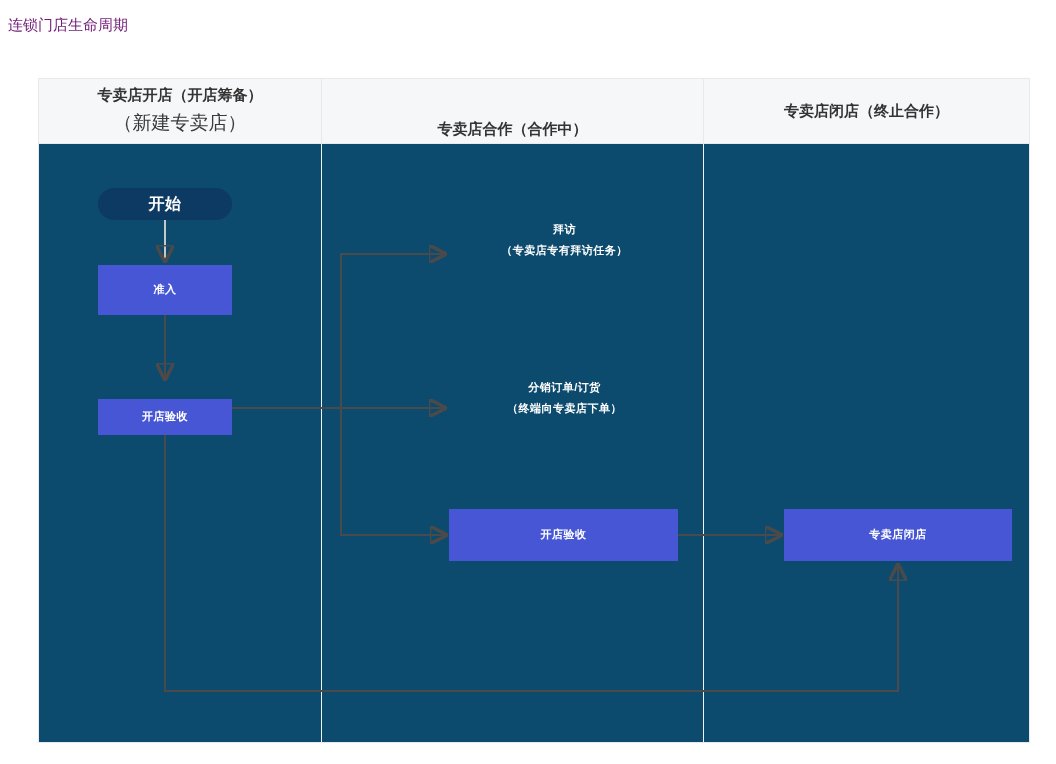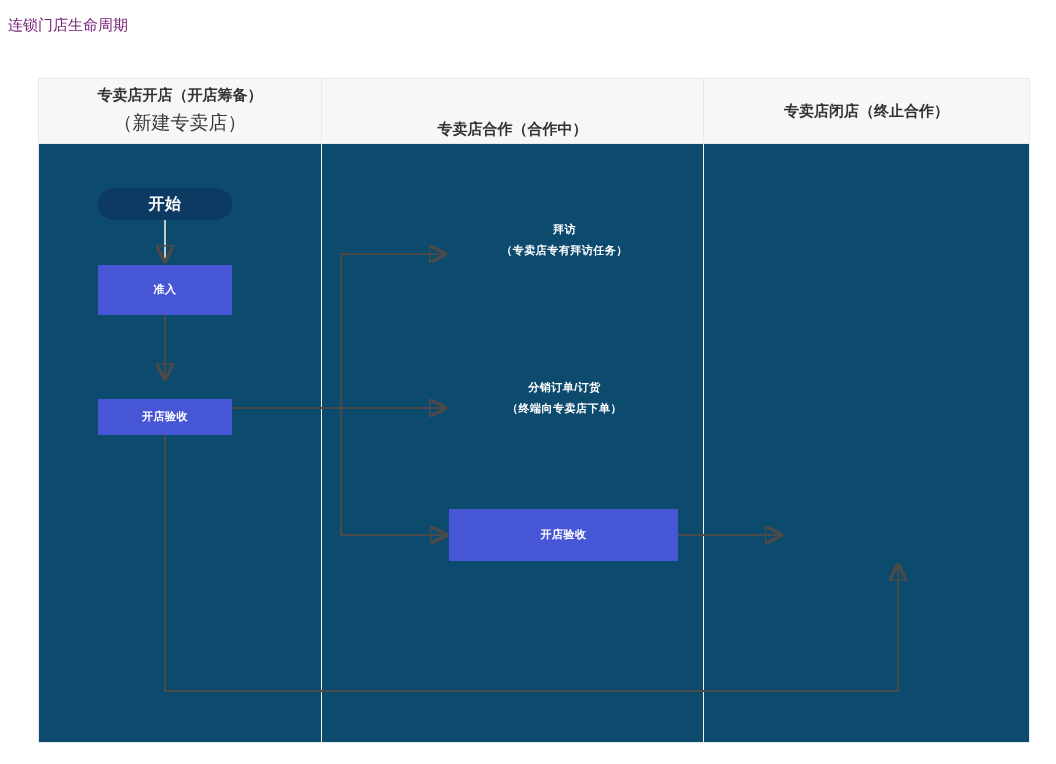--- a/index.html
+++ b/index.html
@@ -127,14 +127,17 @@
       <path d="M0,0 H233 V83 C190,70 160,102 112,99 C66,96 30,80 0,92 Z"></path>
     </svg>
     <span class="node-label">分销订单/订货</span>
     <span class="node-sublabel">（终端向专卖店下单）</span>
   </div>
 
   <div class="node node-rect node-upgrade">
     <span class="node-label">开店验收</span>
   </div>
 
+  <div class="node node-rect node-close">
+    <span class="node-label">专卖店闭店</span>
+  </div>
 
 </div>
 
 </body></html>

